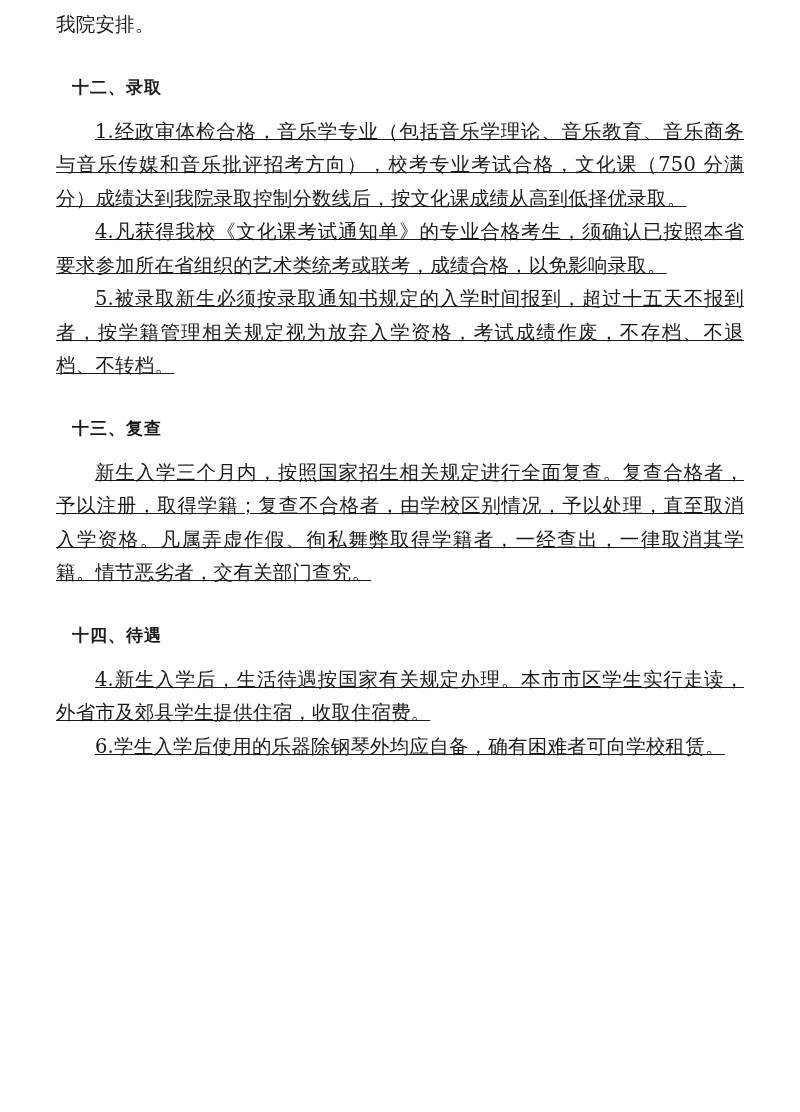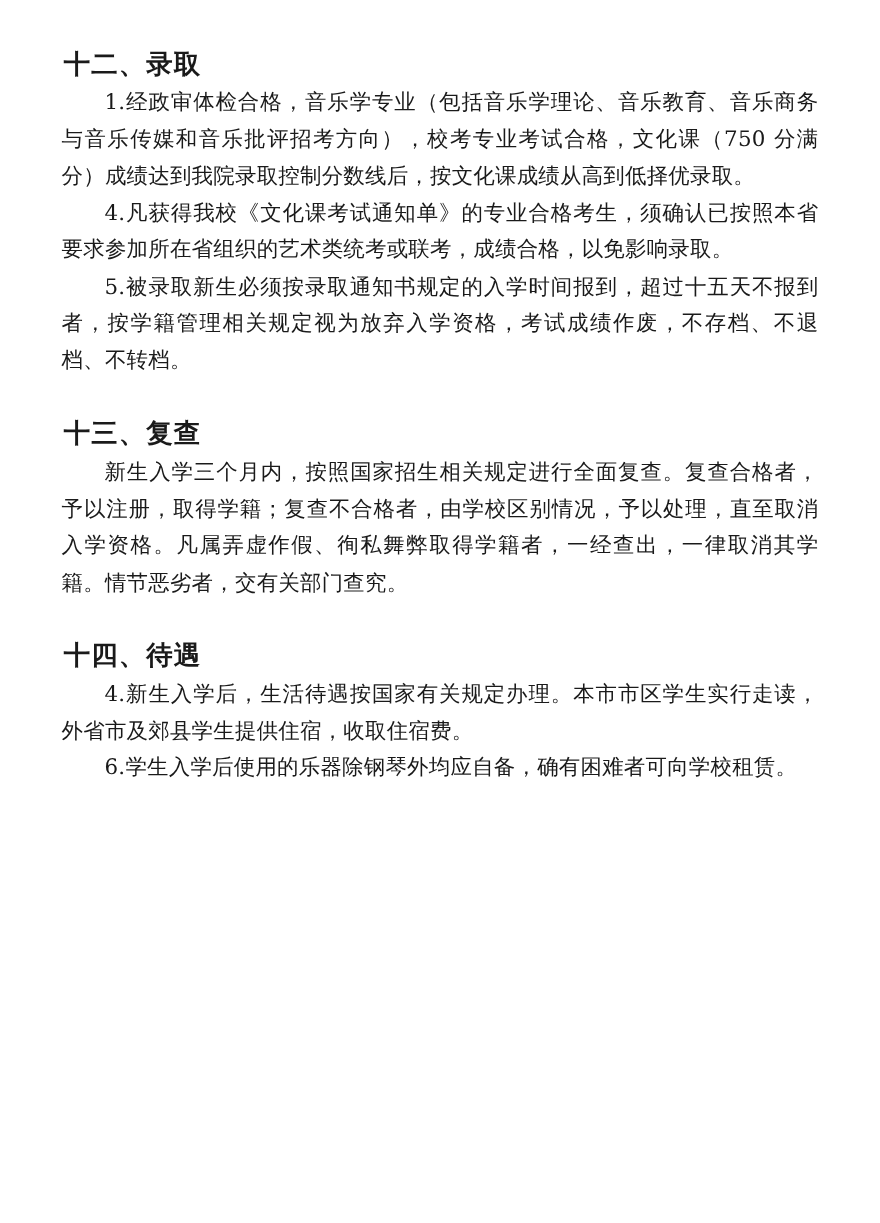--- a/index.html
+++ b/index.html
@@ -32,38 +32,40 @@
   .para {
     margin: 0;
     text-indent: 2em;
   }
   .para.noindent {
     text-indent: 0;
   }
   .section-heading {
     font-family: Liberation Mono, monospace;
     font-weight: bold;
-    font-size: 24px;
+    font-size: 17px;
     letter-spacing: 1px;
-    margin: 2px;
+    margin: 16px;
   }
   .gap-top-heading {
     margin-top: 34px;
   }
   .gap-after-heading {
+    text-decoration: underline;
   }
   .lead-blank {
     margin-top: 0;
   }
 </style>
 </head>
 <body>
 
 <div class="page">
 
+  <p class="body-text para noindent lead-blank">我院安排。</p>
 
   <h2 class="section-heading gap-top-heading">十二、录取</h2>
 
   <div class="gap-after-heading">
     <p class="body-text para">1.经政审体检合格，音乐学专业（包括音乐学理论、音乐教育、音乐商务与音乐传媒和音乐批评招考方向），校考专业考试合格，文化课（750 分满分）成绩达到我院录取控制分数线后，按文化课成绩从高到低择优录取。</p>
     <p class="body-text para">4.凡获得我校《文化课考试通知单》的专业合格考生，须确认已按照本省要求参加所在省组织的艺术类统考或联考，成绩合格，以免影响录取。</p>
     <p class="body-text para">5.被录取新生必须按录取通知书规定的入学时间报到，超过十五天不报到者，按学籍管理相关规定视为放弃入学资格，考试成绩作废，不存档、不退档、不转档。</p>
   </div>
 
   <h2 class="section-heading gap-top-heading">十三、复查</h2>

